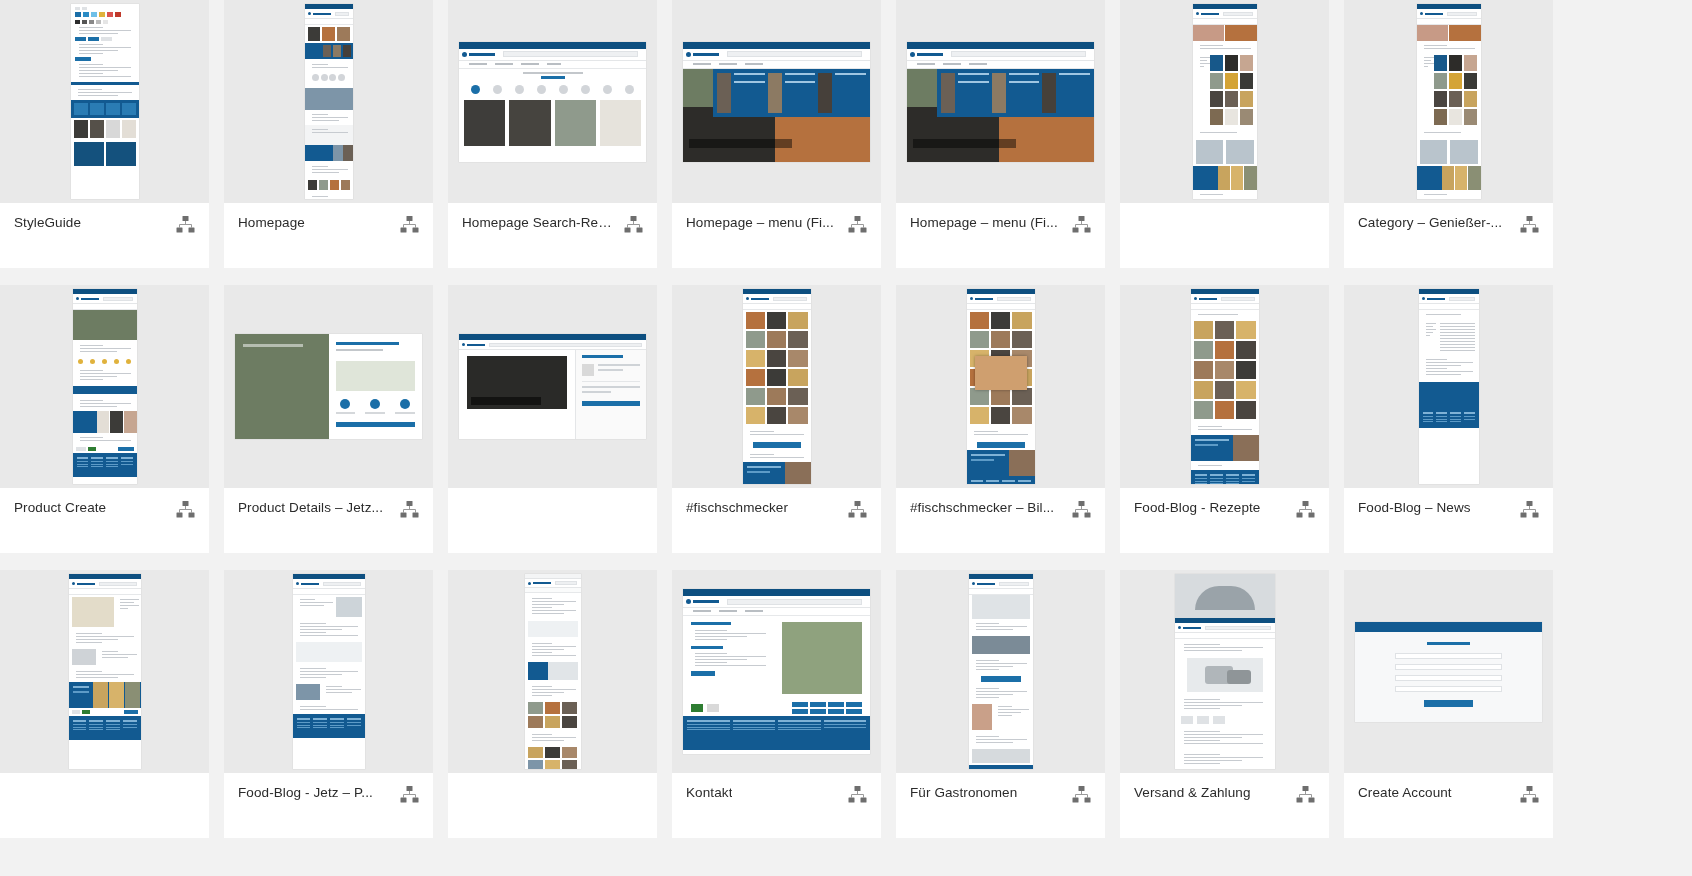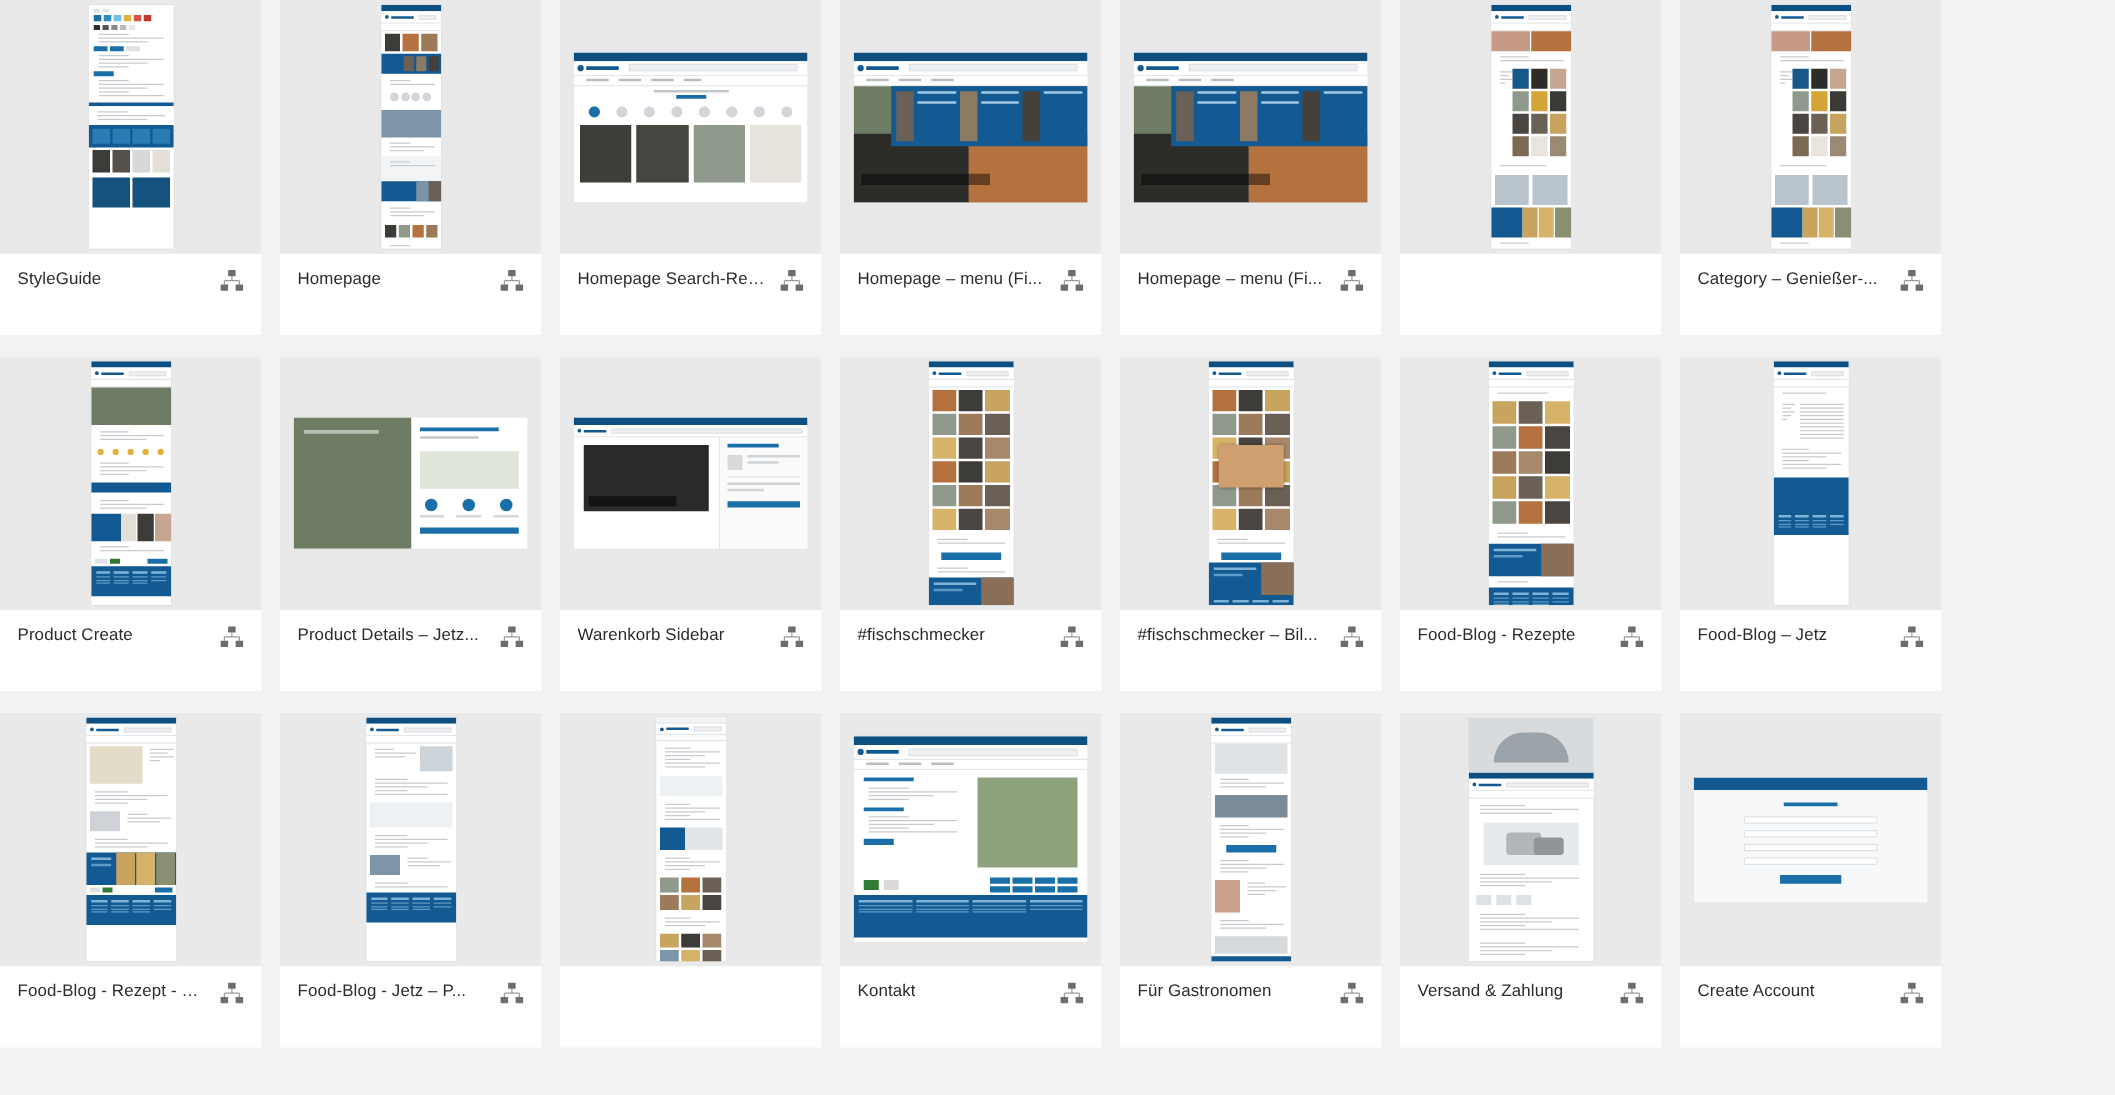--- a/index.html
+++ b/index.html
@@ -707,32 +707,20 @@
                 </div>
               </div>
               <div style="height:1px;background:#e4e6e8;margin:4px 0"></div>
               <div style="height:2px;background:#cfd3d7;margin-bottom:3px"></div>
               <div style="height:2px;width:50%;background:#cfd3d7;margin-bottom:8px"></div>
               <div style="height:5px;background:#1b6fa8"></div>
             </div>
           </div>
         </div>
       </div>
-    <div class="label-bar">
-      <span class="label-text">Warenkorb Sidebar</span>
-      <svg class="flow-icon" viewBox="0 0 19 17">
-        <rect x="6.5" y="0" width="6" height="5" rx="0.5"></rect>
-        <line x1="9.5" y1="5" x2="9.5" y2="8.5"></line>
-        <line x1="3.5" y1="8.5" x2="15.5" y2="8.5"></line>
-        <line x1="3.5" y1="8.5" x2="3.5" y2="11.5"></line>
-        <line x1="15.5" y1="8.5" x2="15.5" y2="11.5"></line>
-        <rect x="0.5" y="11.5" width="6" height="5" rx="0.5"></rect>
-        <rect x="12.5" y="11.5" width="6" height="5" rx="0.5"></rect>
-      </svg>
-    </div>
   </div>
 
   <div class="card">
     <div class="thumb-area">
         <div class="mock" style="width:68px;height:195px">
           <div style="height:5px;background:#0d4f80"></div>
           <div class="brandbar" style="height:10px">
             <div class="brandmark"></div>
             <div class="brandtext"></div>
             <div class="searchbox"></div>
@@ -1020,21 +1008,21 @@
               <div>
                 <div style="height:2px;background:#7fb2d6;margin-bottom:2px"></div>
                 <div style="height:1px;background:#5d9bc7;margin-bottom:1.5px"></div>
                 <div style="height:1px;background:#5d9bc7"></div>
               </div>
             </div>
           </div>
         </div>
       </div>
     <div class="label-bar">
-      <span class="label-text">Food-Blog – Jetz</span>
+      <span class="label-text">Food-Blog – News</span>
       <svg class="flow-icon" viewBox="0 0 19 17">
         <rect x="6.5" y="0" width="6" height="5" rx="0.5"></rect>
         <line x1="9.5" y1="5" x2="9.5" y2="8.5"></line>
         <line x1="3.5" y1="8.5" x2="15.5" y2="8.5"></line>
         <line x1="3.5" y1="8.5" x2="3.5" y2="11.5"></line>
         <line x1="15.5" y1="8.5" x2="15.5" y2="11.5"></line>
         <rect x="0.5" y="11.5" width="6" height="5" rx="0.5"></rect>
         <rect x="12.5" y="11.5" width="6" height="5" rx="0.5"></rect>
       </svg>
     </div>
@@ -1117,32 +1105,20 @@
               </div>
               <div>
                 <div style="height:2px;background:#7fb2d6;margin-bottom:2px"></div>
                 <div style="height:1px;background:#5d9bc7;margin-bottom:1.5px"></div>
                 <div style="height:1px;background:#5d9bc7"></div>
               </div>
             </div>
           </div>
         </div>
       </div>
-    <div class="label-bar">
-      <span class="label-text">Food-Blog - Rezept - P...</span>
-      <svg class="flow-icon" viewBox="0 0 19 17">
-        <rect x="6.5" y="0" width="6" height="5" rx="0.5"></rect>
-        <line x1="9.5" y1="5" x2="9.5" y2="8.5"></line>
-        <line x1="3.5" y1="8.5" x2="15.5" y2="8.5"></line>
-        <line x1="3.5" y1="8.5" x2="3.5" y2="11.5"></line>
-        <line x1="15.5" y1="8.5" x2="15.5" y2="11.5"></line>
-        <rect x="0.5" y="11.5" width="6" height="5" rx="0.5"></rect>
-        <rect x="12.5" y="11.5" width="6" height="5" rx="0.5"></rect>
-      </svg>
-    </div>
   </div>
 
   <div class="card">
     <div class="thumb-area">
         <div class="mock" style="width:72px;height:195px">
           <div style="height:5px;background:#0d4f80"></div>
           <div class="brandbar" style="height:10px">
             <div class="brandmark"></div>
             <div class="brandtext"></div>
             <div class="searchbox"></div>

